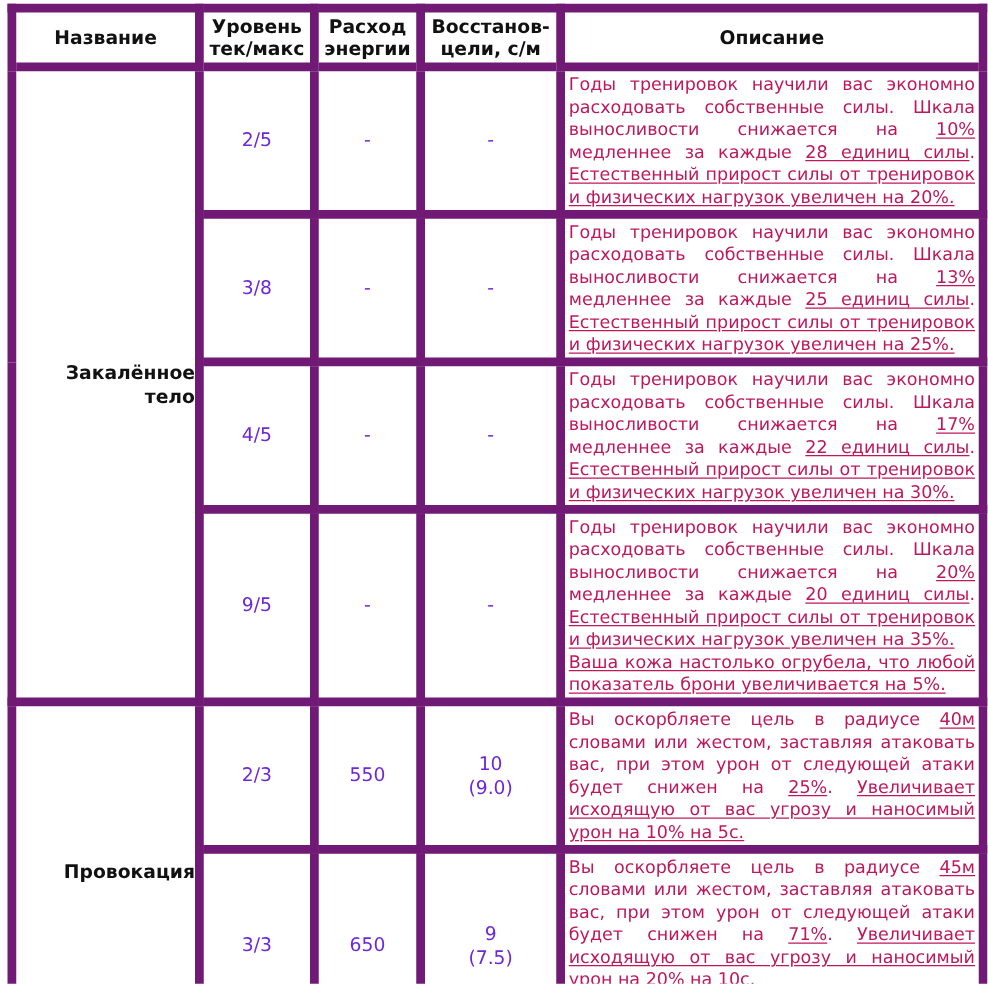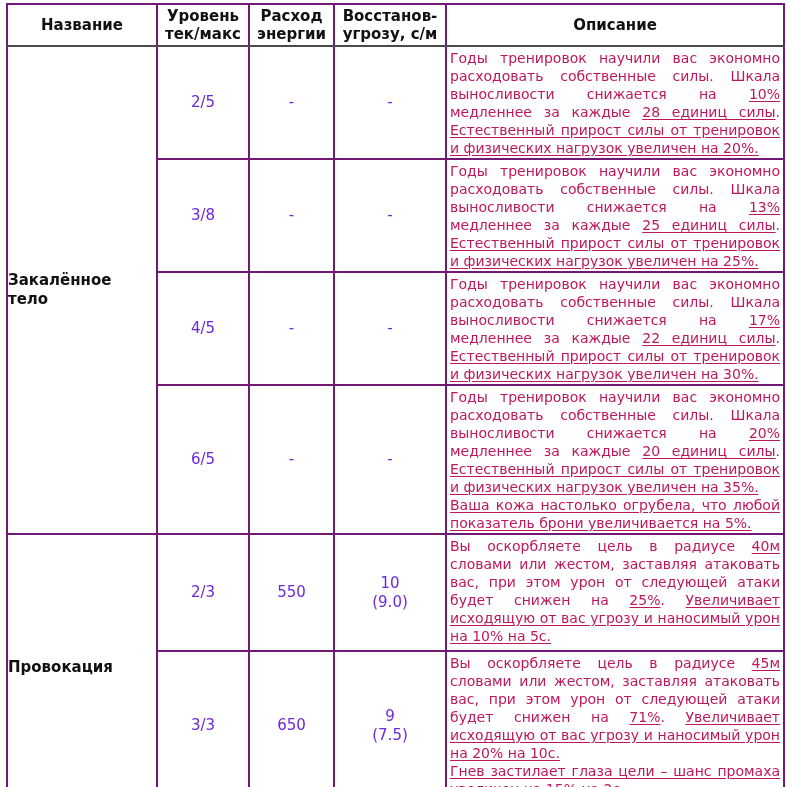--- a/index.html
+++ b/index.html
@@ -26,40 +26,40 @@
     table-layout: fixed;
     border: 2px solid #4a4a4a;
   }
   col.c-name     { width: 150px; }
   col.c-level    { width: 92px;  }
   col.c-energy   { width: 85px;  }
   col.c-recovery { width: 112px; }
   col.c-desc     { width: 338px; }
 
   th, td {
-    border: 2px solid #701a75;
+    border: 7px solid #701a75;
     padding: 0;
     vertical-align: middle;
   }
   thead th {
     border-bottom: 2px solid #4a4a4a;
     font-size: 15px;
     font-weight: bold;
     text-align: center;
     white-space: pre-line;
     line-height: 18px;
     padding: 2px 1px;
     color: #111;
   }
   tr.hrow { height: 38px; }
 
   td.name-cell {
     font-weight: bold;
     font-size: 15px;
-    text-align: left;
+    text-align: right;
     line-height: 19px;
     color: #111;
   }
   td.val-cell {
     font-size: 15px;
     text-align: center;
     line-height: 19px;
     white-space: pre-line;
     color: #6d28d9;
   }
@@ -97,21 +97,21 @@
         <col class="c-desc">
     </colgroup>
     <thead>
       <tr class="hrow">
         <th>Название</th>
         <th>Уровень
 тек/макс</th>
         <th>Расход
 энергии</th>
         <th>Восстанов-
-угрозу, с/м</th>
+цели, с/м</th>
         <th>Описание</th>
       </tr>
     </thead>
     <tbody>
       <tr class="r1">
         <td class="name-cell" rowspan="4">Закалённое тело</td>
         <td class="val-cell">2/5</td>
         <td class="val-cell">-</td>
         <td class="val-cell">-</td>
         <td class="desc-cell">
@@ -128,21 +128,21 @@
       </tr>
       <tr class="r3">
         <td class="val-cell">4/5</td>
         <td class="val-cell">-</td>
         <td class="val-cell">-</td>
         <td class="desc-cell">
             <div><span>Годы тренировок научили вас экономно расходовать собственные силы. Шкала выносливости снижается на </span><u>17%</u><span> медленнее за каждые </span><u>22 единиц силы</u><span>. </span><u>Естественный прирост силы от тренировок и физических нагрузок увеличен на 30%.</u></div>
           </td>
       </tr>
       <tr class="r4">
-        <td class="val-cell">6/5</td>
+        <td class="val-cell">9/5</td>
         <td class="val-cell">-</td>
         <td class="val-cell">-</td>
         <td class="desc-cell">
             <div><span>Годы тренировок научили вас экономно расходовать собственные силы. Шкала выносливости снижается на </span><u>20%</u><span> медленнее за каждые </span><u>20 единиц силы</u><span>. </span><u>Естественный прирост силы от тренировок и физических нагрузок увеличен на 35%.</u></div>
             <div><u>Ваша кожа настолько огрубела, что любой показатель брони увеличивается на 5%.</u></div>
           </td>
       </tr>
       <tr class="r5 group-first">
         <td class="name-cell" rowspan="2">Провокация</td>
         <td class="val-cell">2/3</td>

